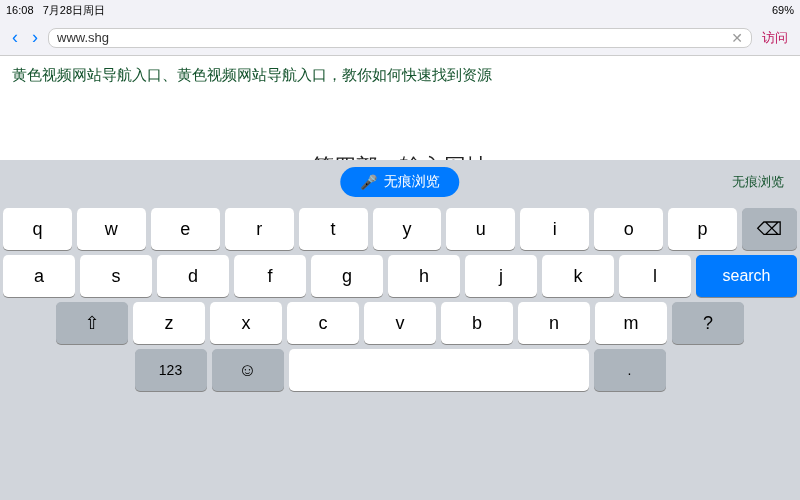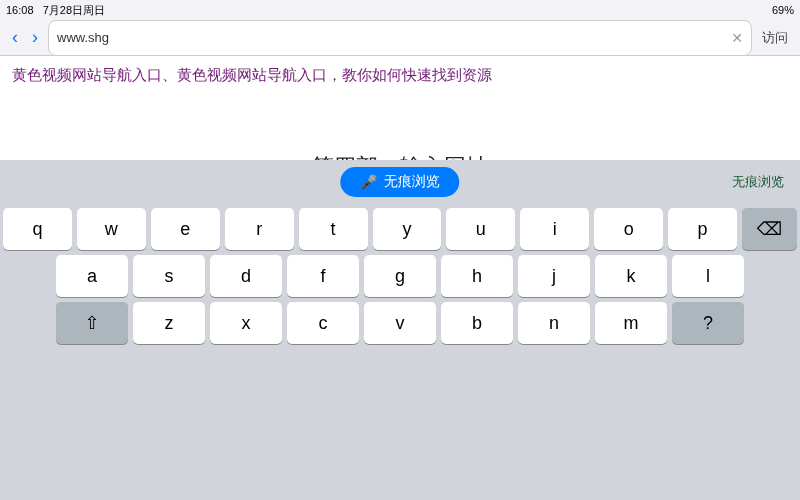--- a/index.html
+++ b/index.html
@@ -44,54 +44,54 @@
       padding: 0 4px;
     }
     .url-bar {
       flex: 1;
       background: #fff;
       border: 1px solid #ccc;
       border-radius: 8px;
       display: flex;
       align-items: center;
       padding: 3px 8px;
-      height: 36px;
+      height: 20px;
       position: relative;
     }
     .url-text {
       flex: 1;
       font-size: 13px;
       color: #333;
       overflow: hidden;
       white-space: nowrap;
     }
     .url-clear {
       color: #999;
       font-size: 14px;
       cursor: pointer;
     }
     .visit-btn {
       background: none;
       border: none;
-      color: #404040;
+      color: #be185d;
       font-size: 13px;
       cursor: pointer;
       padding: 0 4px;
     }
 
     
     .page-content {
       background: #fff;
       padding: 8px 12px;
       height: 80px;
       overflow: hidden;
     }
     .page-text {
       font-size: 15px;
-      color: #701a75;
+      color: #14532d;
       line-height: 1.5;
     }
 
     
     .keyboard-area {
       background: #d1d5db;
       position: absolute;
       bottom: 0;
       left: 0;
       right: 0;
@@ -272,28 +272,35 @@
     <div class="key-row">
       <button class="key">a</button>
       <button class="key">s</button>
       <button class="key">d</button>
       <button class="key">f</button>
       <button class="key">g</button>
       <button class="key">h</button>
       <button class="key">j</button>
       <button class="key">k</button>
       <button class="key">l</button>
+      <button class="key key-search">search</button>
     </div>
 
     <div class="key-row">
       <button class="key key-shift">⇧</button>
       <button class="key">z</button>
       <button class="key">x</button>
       <button class="key">c</button>
       <button class="key">v</button>
       <button class="key">b</button>
       <button class="key">n</button>
       <button class="key">m</button>
       <button class="key key-question">?</button>
     </div>
 
+    <div class="key-row">
+      <button class="key key-123">123</button>
+      <button class="key key-emoji">☺</button>
+      <button class="key key-space"></button>
+      <button class="key key-period">.</button>
+    </div>
   </div>
 </div>
 
 </body></html>

